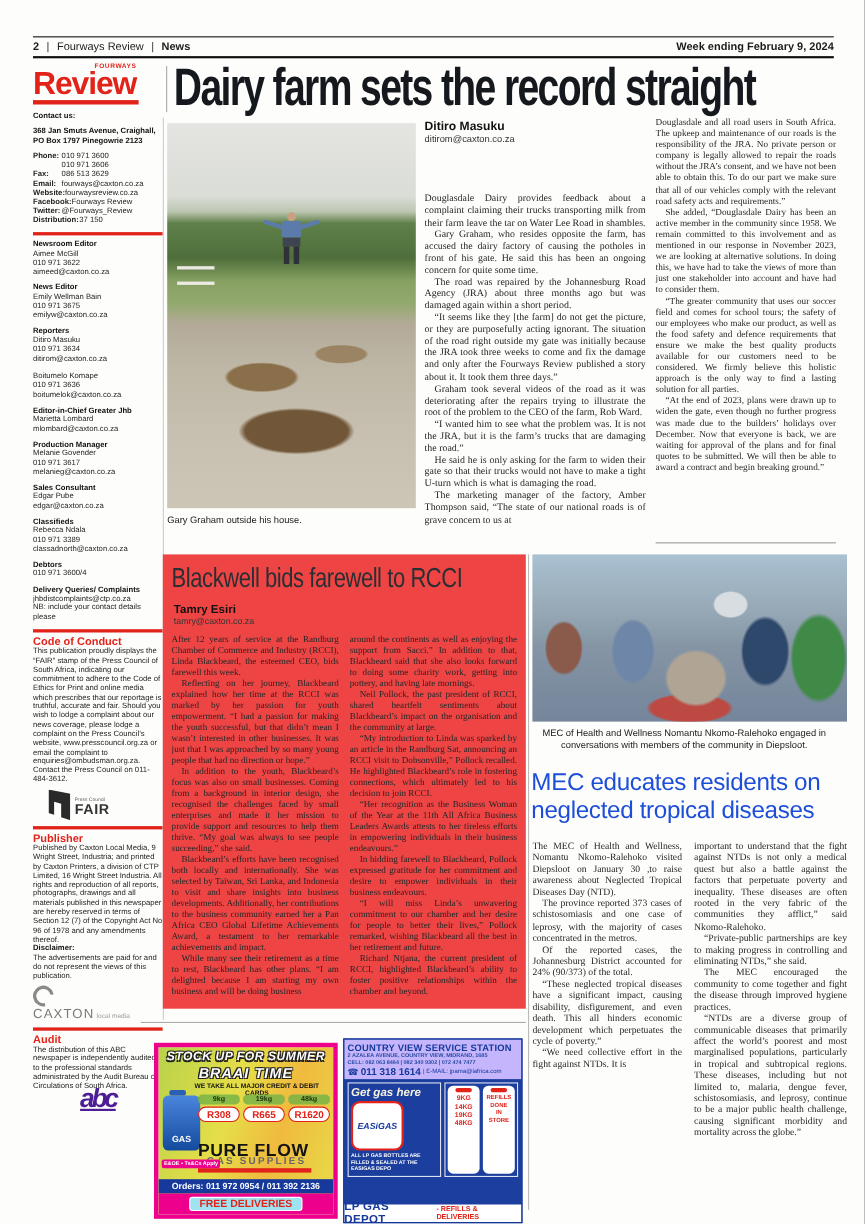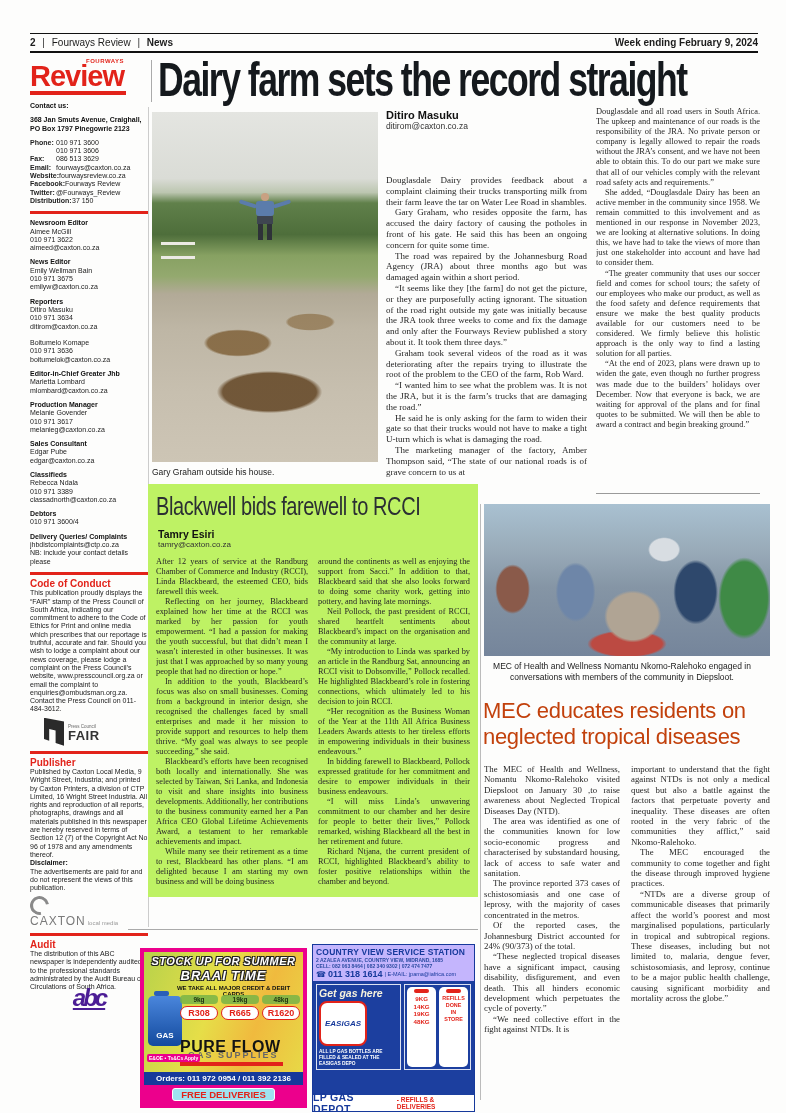--- a/index.html
+++ b/index.html
@@ -83,30 +83,30 @@
   
   .serif { font-family:"Liberation Serif", serif; }
   .byline-name { font-size:11px; font-weight:bold; color:#111; }
   .byline-mail { font-size:8.5px; color:#333; }
   .cols p { margin:0; text-align:justify; }
   .cols p + p { text-indent:9px; }
   .main-col1 { left:386px; top:154px; width:201px; height:360px; font-size:9px; line-height:10.8px; color:#262626; overflow:hidden;margin-top:21px; }
   .main-col2 { left:596px; top:107px; width:164px; height:384px; font-size:8.4px; line-height:10.1px; color:#262626; overflow:hidden; }
 
   
-  .panel { left:148px; top:484px; width:330px; height:413px; background:#bef264; padding:8px; box-sizing:border-box; overflow:hidden; }
+  .panel { left:148px; top:504px; width:330px; height:413px; background:#ef4444; padding:8px; box-sizing:border-box; overflow:hidden; }
   .panel-headline { font-size:25px; color:#2b2f33; letter-spacing:-.5px; white-space:nowrap;
                     transform:scaleX(.8); transform-origin:left top; }
   .panel-byline { margin:7px 0 8px 2px; }
   .panel-cols { display:flex; gap:10px; }
   .p-col { width:152px; height:330px; overflow:hidden; font-size:8.3px; line-height:10px; color:#262626; }
 
   
   .mec-headline { left:483px; top:698px; width:290px; font-size:22px; line-height:26px;
-                  color:#c2410c; letter-spacing:-.3px; }
+                  color:#1d4ed8; letter-spacing:-.3px; }
   .mec-col1 { left:484px; top:764px; width:136px; height:334px; font-size:8.8px; line-height:10.4px; color:#262626; overflow:hidden; }
   .mec-col2 { left:631px; top:764px; width:139px; height:334px; font-size:8.8px; line-height:10.4px; color:#262626; overflow:hidden; }
 
   .hline { background:#9a9a9a; height:1px; }
 
   
   .ad-gas { left:140px; top:948px; width:167px; height:160px; box-sizing:border-box;
             border:4px solid #ec008c; overflow:hidden;
             background:linear-gradient(110deg,#b8d24a 0%,#e6de48 40%,#f0ba3e 65%,#e6de48 100%); }
   .outline-txt { color:#fff; font-weight:bold; font-style:italic; text-align:center;
@@ -396,28 +396,28 @@
           <p>Richard Ntjana, the current president of RCCI, highlighted Blackbeard’s ability to foster positive relationships within the chamber and beyond.</p>
         </div>
     </div>
   </div>
 
   <div class="abs photo-mec"></div>
   <div class="abs caption" style="left:484px; top:661px; width:276px;text-align:center;">MEC of Health and Wellness Nomantu Nkomo-Ralehoko engaged in conversations with members of the community in Diepsloot.</div>
   <div class="abs mec-headline">MEC educates residents on neglected tropical diseases</div>
   <div class="abs serif cols mec-col1">
       <p>The MEC of Health and Wellness, Nomantu Nkomo-Ralehoko visited Diepsloot on January 30 ,to raise awareness about Neglected Tropical Diseases Day (NTD).</p>
-      <p>The area was identified as one of the communities known for low socio-economic progress and characterised by substandard housing, lack of access to safe water and sanitation.</p>
       <p>The province reported 373 cases of schistosomiasis and one case of leprosy, with the majority of cases concentrated in the metros.</p>
       <p>Of the reported cases, the Johannesburg District accounted for 24% (90/373) of the total.</p>
       <p>“These neglected tropical diseases have a significant impact, causing disability, disfigurement, and even death. This all hinders economic development which perpetuates the cycle of poverty.”</p>
       <p>“We need collective effort in the fight against NTDs. It is</p>
     </div>
   <div class="abs serif cols mec-col2">
       <p>important to understand that the fight against NTDs is not only a medical quest but also a battle against the factors that perpetuate poverty and inequality. These diseases are often rooted in the very fabric of the communities they afflict,” said Nkomo-Ralehoko.</p>
+      <p>“Private-public partnerships are key to making progress in controlling and eliminating NTDs,” she said.</p>
       <p>The MEC encouraged the community to come together and fight the disease through improved hygiene practices.</p>
       <p>“NTDs are a diverse group of communicable diseases that primarily affect the world’s poorest and most marginalised populations, particularly in tropical and subtropical regions. These diseases, including but not limited to, malaria, dengue fever, schistosomiasis, and leprosy, continue to be a major public health challenge, causing significant morbidity and mortality across the globe.”</p>
     </div>
 
   <div class="abs ad-gas">
     <div class="outline-txt h1">STOCK UP FOR SUMMER</div>
     <div class="outline-txt h2">BRAAI TIME</div>
     <div class="cards">WE TAKE ALL MAJOR CREDIT &amp; DEBIT CARDS</div>
     <div class="cyl">
       <span class="cyl-label">GAS</span>

